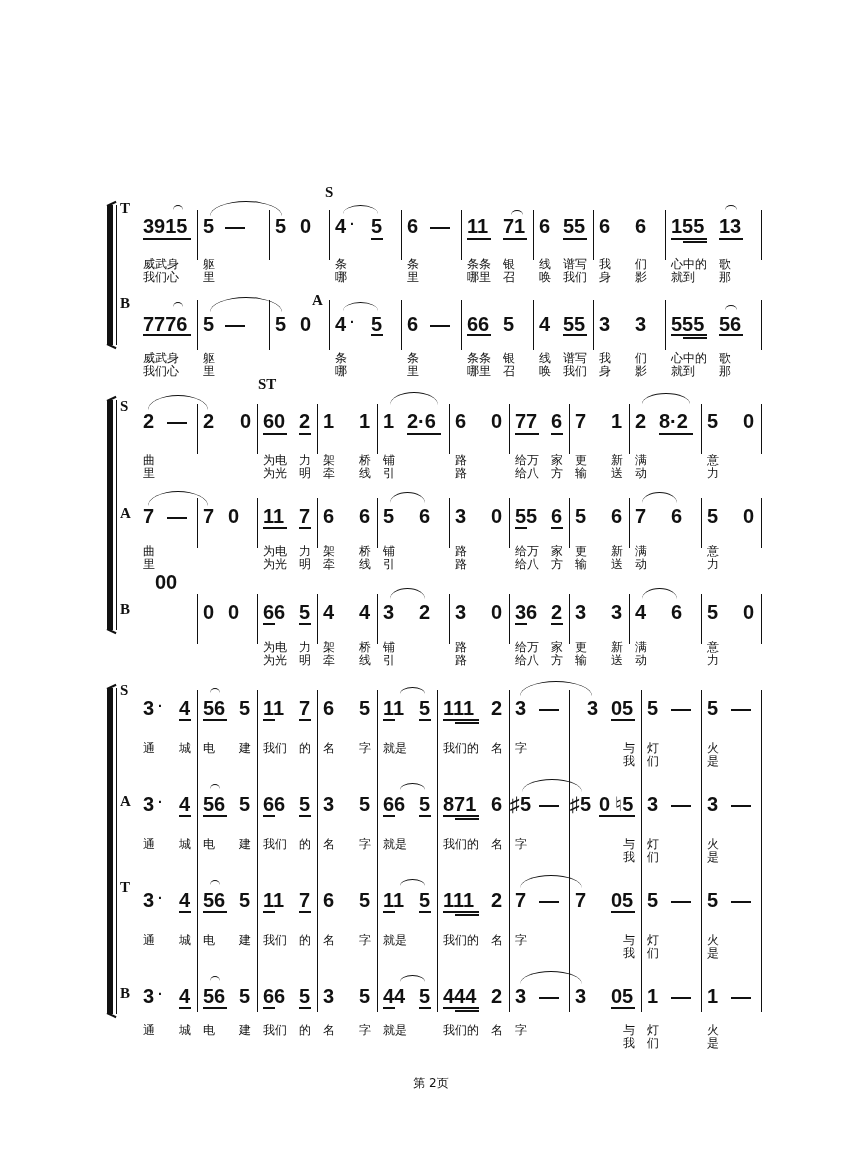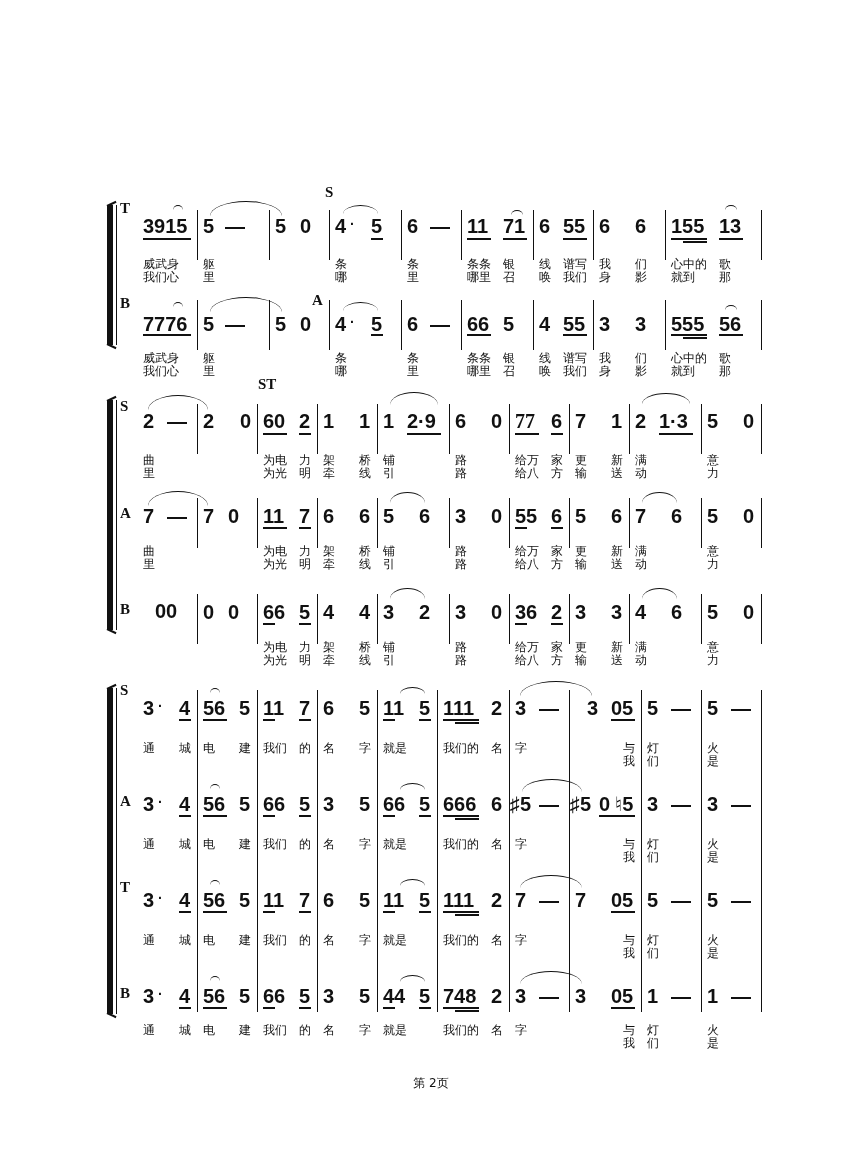--- a/index.html
+++ b/index.html
@@ -211,33 +211,33 @@
     <div class="slur" style="left:148px;top:395px;width:60px;height:14px;"></div>
     <div class="note" style="left:203px;top:410px;">2</div>
     <div class="note" style="left:240px;top:410px;">0</div>
     <div class="note" style="left:263px;top:410px;">60</div>
     <div class="underline" style="left:263px;top:433px;width:24px;"></div>
     <div class="note" style="left:299px;top:410px;">2</div>
     <div class="underline" style="left:299px;top:433px;width:12px;"></div>
     <div class="note" style="left:323px;top:410px;">1</div>
     <div class="note" style="left:359px;top:410px;">1</div>
     <div class="note" style="left:383px;top:410px;">1</div>
-    <div class="note" style="left:407px;top:410px;">2·9</div>
+    <div class="note" style="left:407px;top:410px;">2·6</div>
     <div class="underline" style="left:407px;top:433px;width:34px;"></div>
     <div class="slur" style="left:390px;top:392px;width:48px;height:12px;"></div>
     <div class="note" style="left:455px;top:410px;">6</div>
     <div class="note" style="left:491px;top:410px;">0</div>
-    <div class="note" style="left:515px;top:410px;font-family:Liberation Serif, serif;">77</div>
+    <div class="note" style="left:515px;top:410px;">77</div>
     <div class="underline" style="left:515px;top:433px;width:24px;"></div>
     <div class="note" style="left:551px;top:410px;">6</div>
     <div class="underline" style="left:551px;top:433px;width:12px;"></div>
     <div class="note" style="left:575px;top:410px;">7</div>
     <div class="note" style="left:611px;top:410px;">1</div>
     <div class="note" style="left:635px;top:410px;">2</div>
-    <div class="note" style="left:659px;top:410px;">1·3</div>
+    <div class="note" style="left:659px;top:410px;">8·2</div>
     <div class="underline" style="left:659px;top:433px;width:34px;"></div>
     <div class="slur" style="left:642px;top:393px;width:48px;height:10px;"></div>
     <div class="note" style="left:707px;top:410px;">5</div>
     <div class="note" style="left:743px;top:410px;">0</div>
 
     <div class="lyric" style="left:143px;top:454px;">曲
 里</div>
     <div class="lyric" style="left:263px;top:454px;">为电
 为光</div>
     <div class="lyric" style="left:299px;top:454px;">力
@@ -313,21 +313,21 @@
     <div class="lyric" style="left:575px;top:545px;">更
 输</div>
     <div class="lyric" style="left:611px;top:545px;">新
 送</div>
     <div class="lyric" style="left:635px;top:545px;">满
 动</div>
     <div class="lyric" style="left:707px;top:545px;">意
 力</div>
 
     <div class="voice-label" style="top:601px;">B</div>
-    <div class="note" style="left:155px;top:600px;">00</div>
+    <div class="note" style="left:155px;top:571px;">00</div>
     <div class="note" style="left:203px;top:601px;">0</div>
     <div class="note" style="left:228px;top:601px;">0</div>
     <div class="note" style="left:263px;top:601px;">66</div>
     <div class="underline" style="left:263px;top:623px;width:12px;"></div>
     <div class="note" style="left:299px;top:601px;">5</div>
     <div class="underline" style="left:299px;top:623px;width:12px;"></div>
     <div class="note" style="left:323px;top:601px;">4</div>
     <div class="note" style="left:359px;top:601px;">4</div>
     <div class="note" style="left:383px;top:601px;">3</div>
     <div class="note" style="left:419px;top:601px;">2</div>
@@ -454,21 +454,21 @@
     <div class="underline" style="left:263px;top:815px;width:12px;"></div>
     <div class="note" style="left:299px;top:793px;">5</div>
     <div class="underline" style="left:299px;top:815px;width:12px;"></div>
     <div class="note" style="left:323px;top:793px;">3</div>
     <div class="note" style="left:359px;top:793px;">5</div>
     <div class="note" style="left:383px;top:793px;">66</div>
     <div class="underline" style="left:383px;top:815px;width:12px;"></div>
     <div class="note" style="left:419px;top:793px;">5</div>
     <div class="underline" style="left:419px;top:815px;width:12px;"></div>
     <div class="slur" style="left:400px;top:783px;width:25px;height:6px;"></div>
-    <div class="note" style="left:443px;top:793px;">666</div>
+    <div class="note" style="left:443px;top:793px;">871</div>
     <div class="underline" style="left:443px;top:815px;width:36px;"></div>
     <div class="underline" style="left:455px;top:818px;width:24px;"></div>
     <div class="note" style="left:491px;top:793px;">6</div>
     <div class="note" style="left:510px;top:793px;">♯5</div>
     <div class="note" style="left:539px;top:793px;">—</div>
     <div class="slur" style="left:522px;top:779px;width:60px;height:12px;"></div>
     <div class="note" style="left:570px;top:793px;">♯5</div>
     <div class="note" style="left:599px;top:793px;">0</div>
     <div class="note" style="left:615px;top:793px;">♮5</div>
     <div class="underline" style="left:599px;top:815px;width:36px;"></div>
@@ -563,21 +563,21 @@
     <div class="underline" style="left:263px;top:1007px;width:12px;"></div>
     <div class="note" style="left:299px;top:985px;">5</div>
     <div class="underline" style="left:299px;top:1007px;width:12px;"></div>
     <div class="note" style="left:323px;top:985px;">3</div>
     <div class="note" style="left:359px;top:985px;">5</div>
     <div class="note" style="left:383px;top:985px;">44</div>
     <div class="underline" style="left:383px;top:1007px;width:12px;"></div>
     <div class="note" style="left:419px;top:985px;">5</div>
     <div class="underline" style="left:419px;top:1007px;width:12px;"></div>
     <div class="slur" style="left:400px;top:975px;width:25px;height:6px;"></div>
-    <div class="note" style="left:443px;top:985px;">748</div>
+    <div class="note" style="left:443px;top:985px;">444</div>
     <div class="underline" style="left:443px;top:1007px;width:36px;"></div>
     <div class="underline" style="left:455px;top:1010px;width:24px;"></div>
     <div class="note" style="left:491px;top:985px;">2</div>
     <div class="note" style="left:515px;top:985px;">3</div>
     <div class="note" style="left:539px;top:985px;">—</div>
     <div class="slur" style="left:520px;top:971px;width:62px;height:12px;"></div>
     <div class="note" style="left:575px;top:985px;">3</div>
     <div class="note" style="left:611px;top:985px;">05</div>
     <div class="underline" style="left:611px;top:1007px;width:24px;"></div>
     <div class="note" style="left:647px;top:985px;">1</div>

